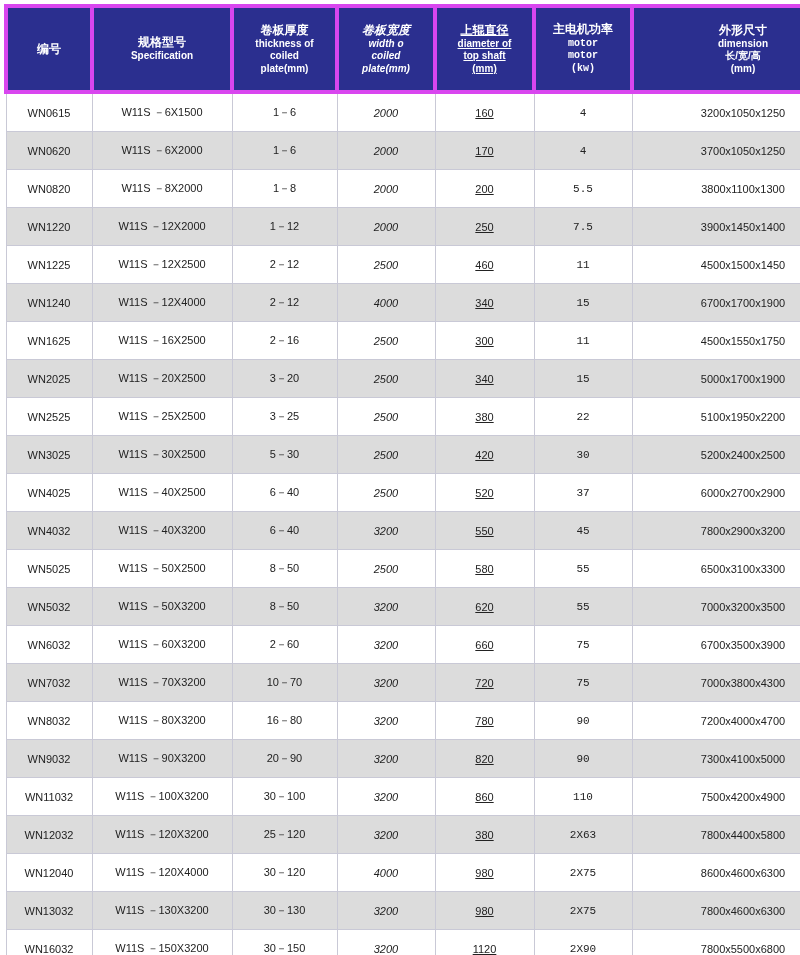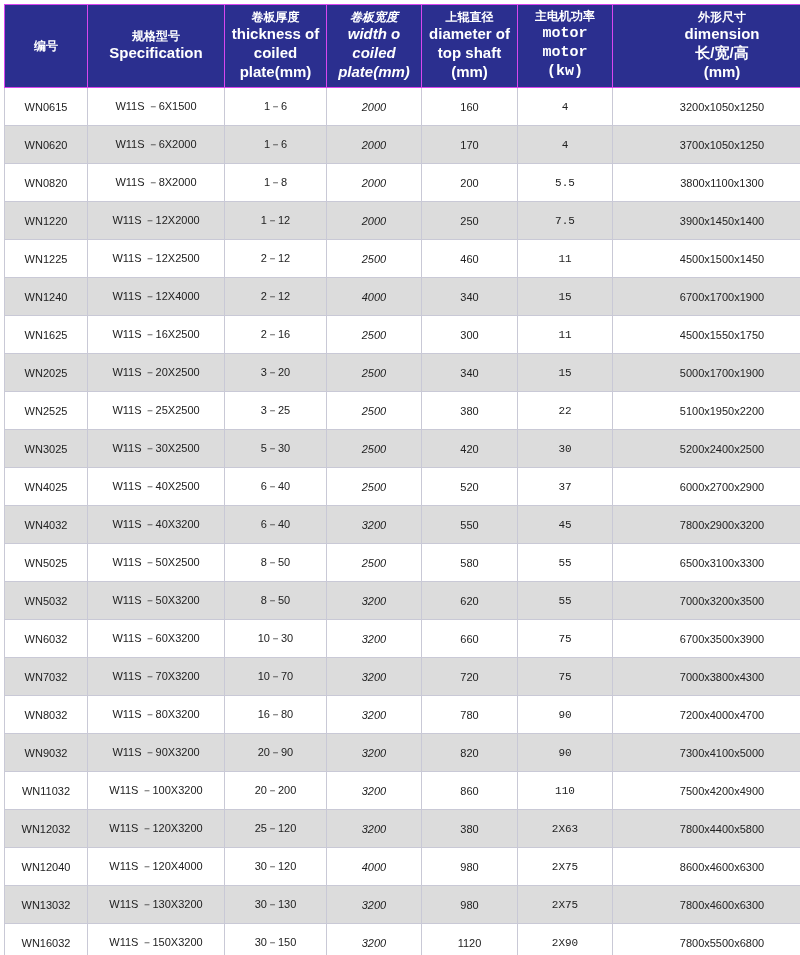--- a/index.html
+++ b/index.html
@@ -24,21 +24,21 @@
     table-layout: fixed;
   }
   table.spec th {
     background: #2b2f8f;
     color: #ffffff;
     font-weight: bold;
     font-size: 11px;
     line-height: 1.25;
     text-align: center;
     vertical-align: middle;
-    border: 1px solid #d946ef;
+    border: 4px solid #d946ef;
     padding: 5px 2px;
     height: 72px;
   }
   table.spec td {
     border: 1px solid #c9c9d6;
     text-align: center;
     vertical-align: middle;
     font-size: 11px;
     height: 33px;
     padding: 2px 1px;
@@ -47,27 +47,27 @@
   table.spec tbody tr:nth-child(odd) td {
     background: #ffffff;
   }
   table.spec tbody tr:nth-child(even) td {
     background: #dcdcdc;
   }
   .col-0 { width: 78px; }
   .col-1 { width: 132px; }
   .col-2 { width: 97px; }
   .col-3 { width: 90px; font-style: italic; }
-  .col-4 { width: 91px; }
+  .col-4 { width: 91px; text-decoration: underline; }
   .col-5 { width: 90px; font-family: Liberation Mono, monospace; }
   .col-6 { width: 214px; }
 
   .hdr-line { display: block; }
   .hdr-cn { font-size: 12px; }
-  .hdr-en { font-size: 15px; }
+  .hdr-en { font-size: 10px; }
 </style>
 </head>
 <body>
 
 <div class="wrap">
   <table class="spec">
     <thead>
       <tr>
         <th class="col-0">
           <span class="hdr-line hdr-cn">编号</span>
@@ -231,21 +231,21 @@
           <td class="col-1">W11S －50X3200</td>
           <td class="col-2">8－50</td>
           <td class="col-3">3200</td>
           <td class="col-4">620</td>
           <td class="col-5">55</td>
           <td class="col-6">7000x3200x3500</td>
         </tr>
         <tr>
           <td class="col-0">WN6032</td>
           <td class="col-1">W11S －60X3200</td>
-          <td class="col-2">10－30</td>
+          <td class="col-2">2－60</td>
           <td class="col-3">3200</td>
           <td class="col-4">660</td>
           <td class="col-5">75</td>
           <td class="col-6">6700x3500x3900</td>
         </tr>
         <tr>
           <td class="col-0">WN7032</td>
           <td class="col-1">W11S －70X3200</td>
           <td class="col-2">10－70</td>
           <td class="col-3">3200</td>
@@ -267,21 +267,21 @@
           <td class="col-1">W11S －90X3200</td>
           <td class="col-2">20－90</td>
           <td class="col-3">3200</td>
           <td class="col-4">820</td>
           <td class="col-5">90</td>
           <td class="col-6">7300x4100x5000</td>
         </tr>
         <tr>
           <td class="col-0">WN11032</td>
           <td class="col-1">W11S －100X3200</td>
-          <td class="col-2">20－200</td>
+          <td class="col-2">30－100</td>
           <td class="col-3">3200</td>
           <td class="col-4">860</td>
           <td class="col-5">110</td>
           <td class="col-6">7500x4200x4900</td>
         </tr>
         <tr>
           <td class="col-0">WN12032</td>
           <td class="col-1">W11S －120X3200</td>
           <td class="col-2">25－120</td>
           <td class="col-3">3200</td>

